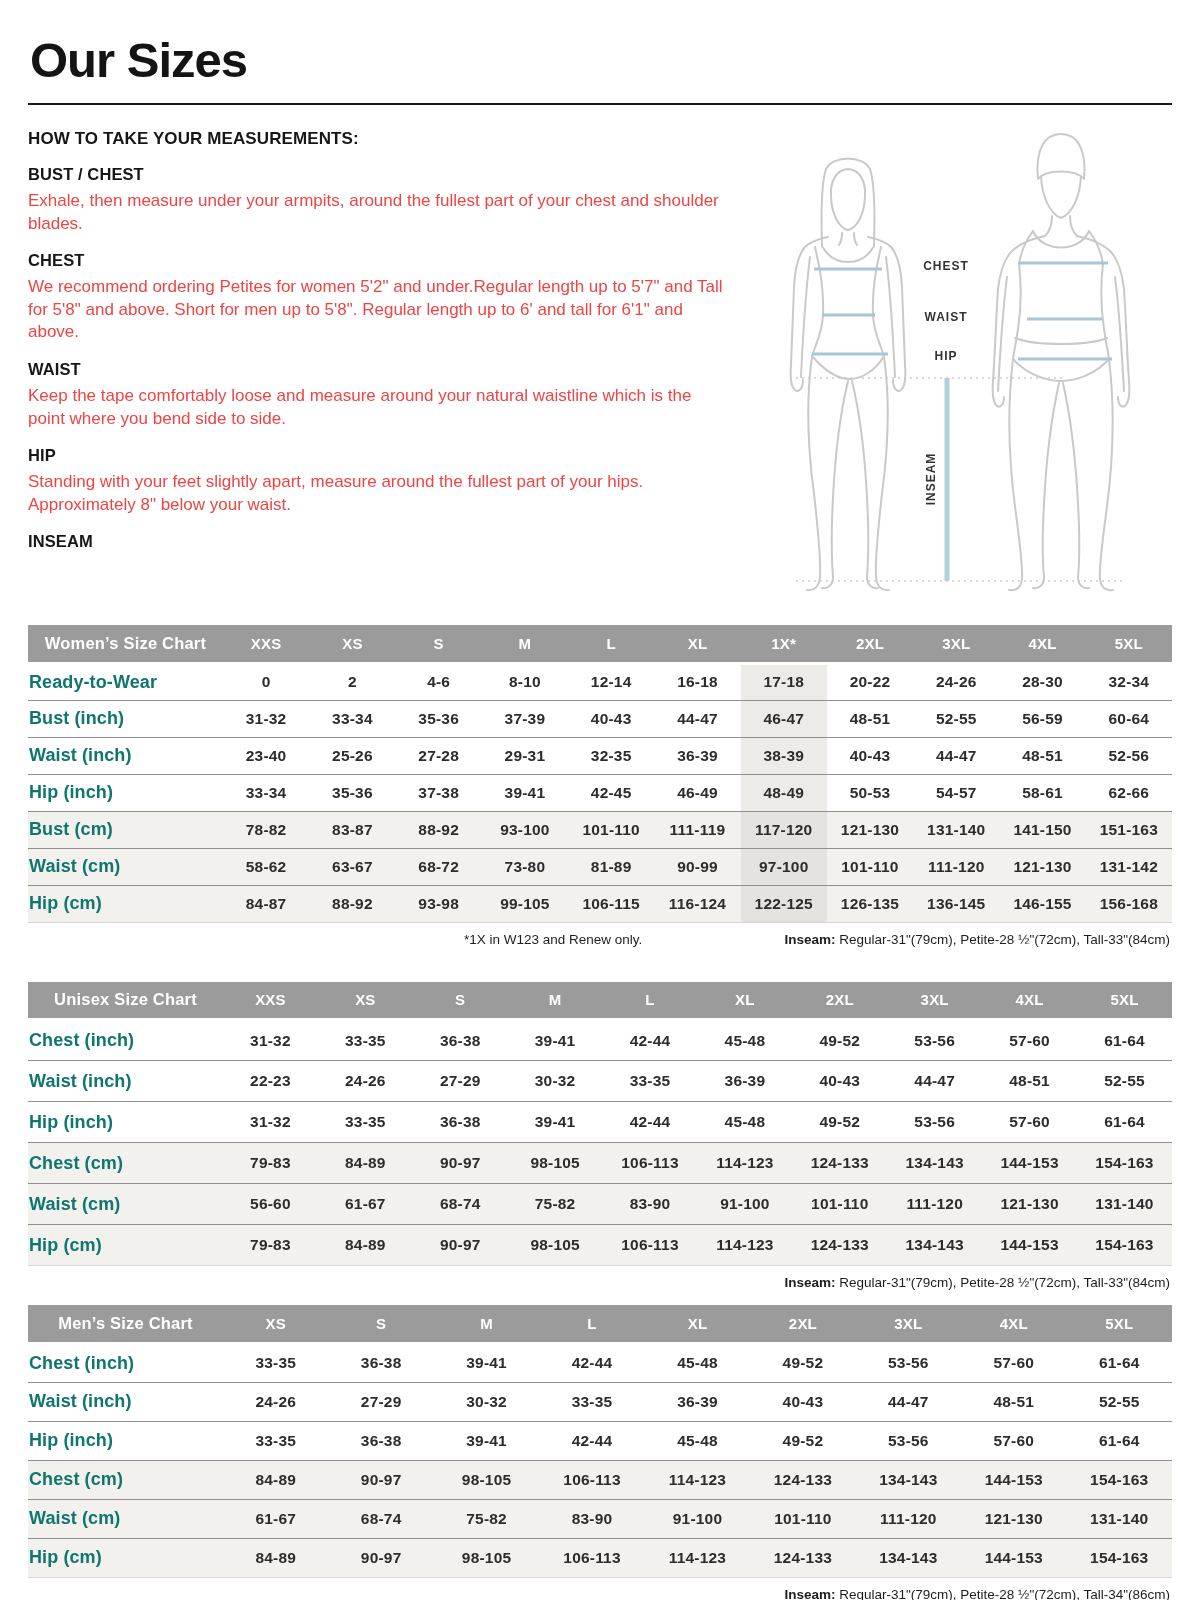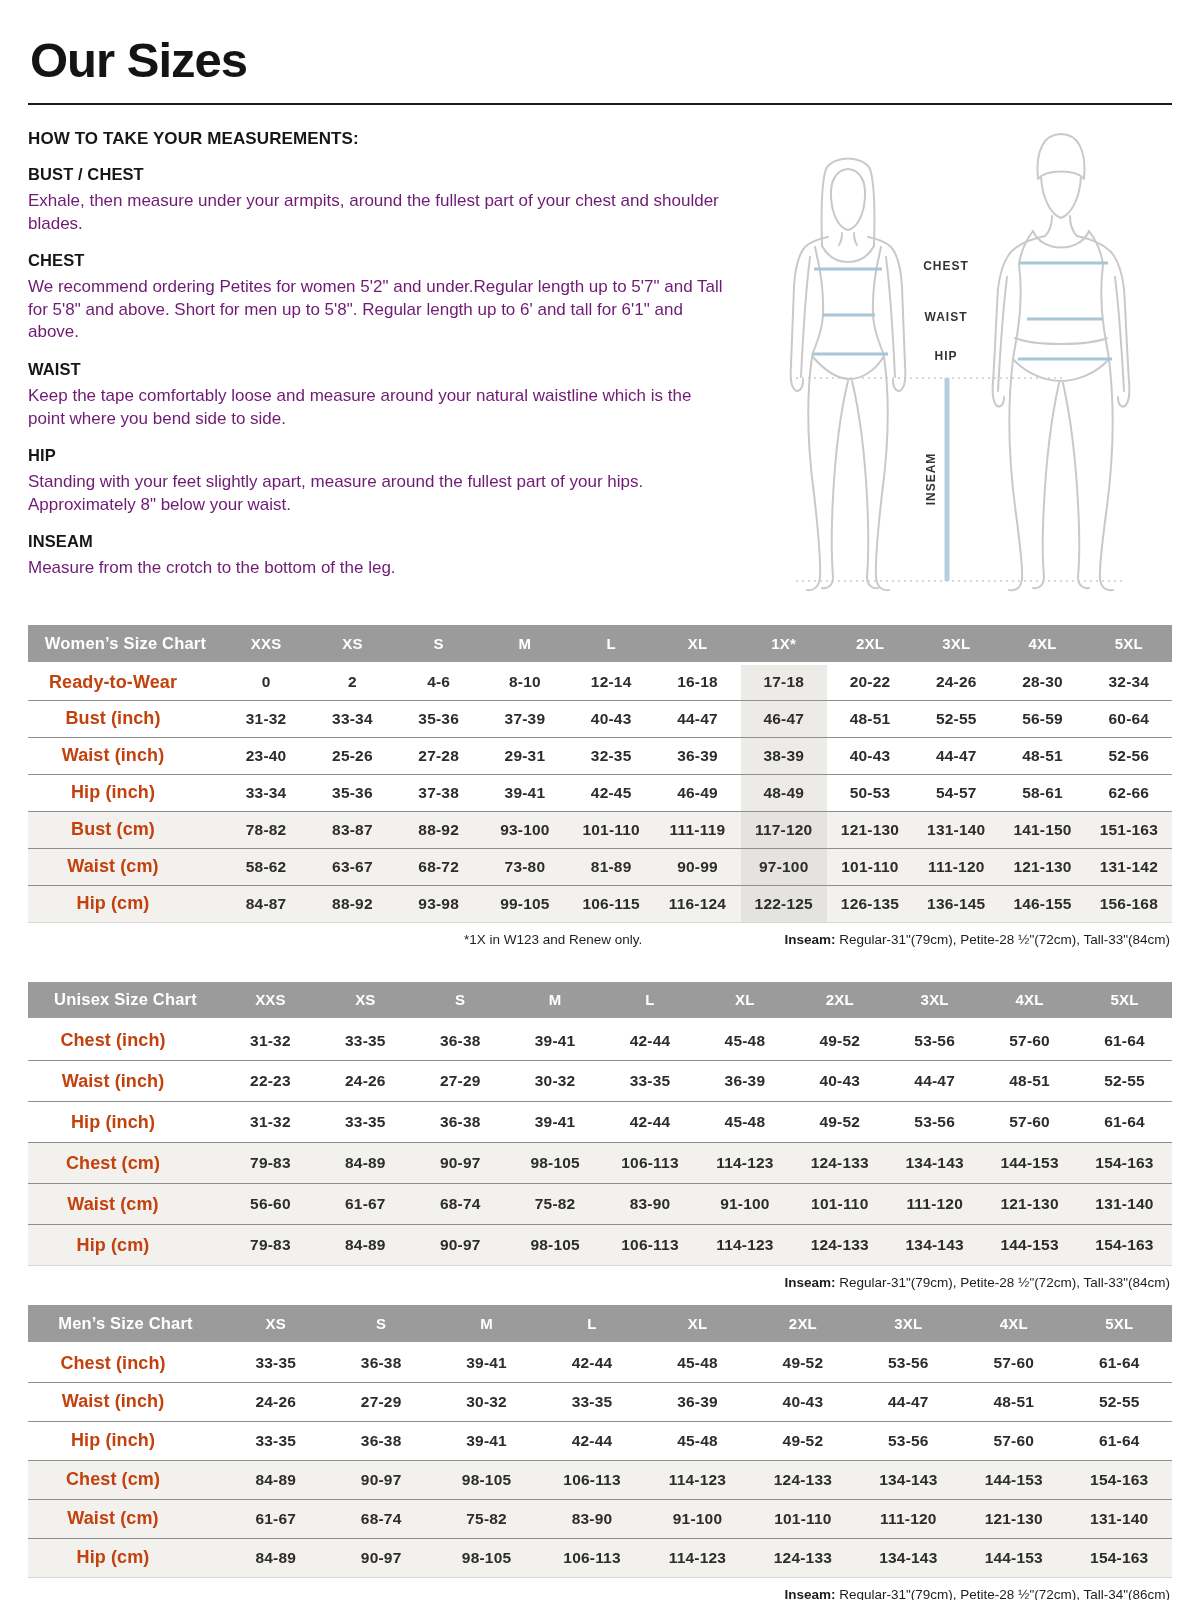--- a/index.html
+++ b/index.html
@@ -17,40 +17,40 @@
   body{font-family:"Liberation Sans","DejaVu Sans",sans-serif;color:#222;}
   .page{width:1200px;min-height:1600px;background:#fff;padding:8px 28px;position:relative;overflow:hidden;}
 
   h1.page-title{font-size:49px;font-weight:700;letter-spacing:-1px;color:#141414;margin:24px 0 15px 2px;}
   .title-rule{border:none;border-top:2.5px solid #1a1a1a;margin:0 0 22px 0;}
 
   .intro-row{display:flex;align-items:flex-start;}
   .instructions{flex:1;max-width:735px;padding-right:20px;}
   .howto-heading{font-size:17px;font-weight:700;letter-spacing:.1px;color:#161616;margin:2px 0 16px 0;}
   .m-section h3{font-size:16.5px;font-weight:700;color:#161616;margin:16px 0 6px 0;letter-spacing:.1px;}
-  .m-section p{font-size:17px;font-weight:400;color:#701a75;line-height:1.33;margin:0;}
+  .m-section p{font-size:17px;font-weight:400;color:#ef4444;line-height:1.33;margin:0;}
 
   .diagram-wrap{width:424px;height:478px;flex:0 0 424px;margin-top:2px;}
   .fig{stroke:var(--figure-outline);stroke-width:2;fill:#fff;stroke-linejoin:round;stroke-linecap:round;}
   .fig-open{stroke:var(--figure-outline);stroke-width:2;fill:none;stroke-linejoin:round;stroke-linecap:round;}
   .mline{stroke:var(--measure-line);stroke-width:3;}
   .ibar{stroke:var(--inseam-bar);stroke-width:5;}
   .dline{stroke:#cdcdcd;stroke-width:1.4;stroke-dasharray:2 4;fill:none;}
   .diag-label{font-family:"Liberation Sans",sans-serif;font-size:12px;font-weight:700;fill:#333;letter-spacing:1px;}
 
   .chart-block{margin-top:18px;}
   .chart-block.cb1{margin-top:30px;}
   .chart-block.cb2{margin-top:10px;}
   table.size-table{border-collapse:collapse;width:100%;table-layout:fixed;}
   table.size-table thead tr{border-bottom:3px solid #fff;}
   table.size-table thead th{background:var(--header-bg);color:var(--header-text);font-weight:700;font-size:15px;height:38px;text-align:center;letter-spacing:.2px;}
   table.size-table thead th.corner{font-size:16.5px;}
   table.size-table tbody tr{border-bottom:1px solid #8f8f8f;}
   table.size-table tbody tr:last-child{border-bottom:1px solid #d9d7d3;}
-  table.size-table tbody th{text-align:center;padding-right:26px;font-size:18px;font-weight:700;color:#c2410c;letter-spacing:.1px;}
+  table.size-table tbody th{text-align:left;padding-right:26px;font-size:18px;font-weight:700;color:#0f766e;letter-spacing:.1px;}
   table.size-table tbody td{text-align:center;font-size:15.5px;font-weight:700;color:#2c2c2c;letter-spacing:.2px;}
   table.size-table tr.shaded th,table.size-table tr.shaded td{background:var(--row-shade);}
   table.size-table td.hl{background:var(--col-hl);}
   table.size-table tr.shaded td.hl{background:var(--col-hl-shaded);}
   .t0 tbody tr{height:37px;}
   .t1 tbody tr{height:41px;}
   .t2 tbody tr{height:39px;}
 
   .footnotes{position:relative;height:20px;margin-top:9px;font-size:13.5px;color:#1d1d1d;}
   .fn-left{position:absolute;left:436px;top:0;}
@@ -81,21 +81,20 @@
       <div class="m-section">
         <h3>WAIST</h3>
         <p>Keep the tape comfortably loose and measure around your natural waistline which is the point where you bend side to side.</p>
       </div>
       <div class="m-section">
         <h3>HIP</h3>
         <p>Standing with your feet slightly apart, measure around the fullest part of your hips. Approximately 8" below your waist.</p>
       </div>
       <div class="m-section">
         <h3>INSEAM</h3>
-        <p>Measure from the crotch to the bottom of the leg.</p>
       </div>
     </div>
 
     <div class="diagram-wrap">
       <svg viewBox="0 0 420 478" width="424" height="478">
 
         <line class="dline" x1="46" y1="249" x2="313" y2="249"></line>
         <line class="dline" x1="46" y1="452" x2="374" y2="452"></line>
         <line class="ibar" x1="197" y1="249" x2="197" y2="452"></line>
 

